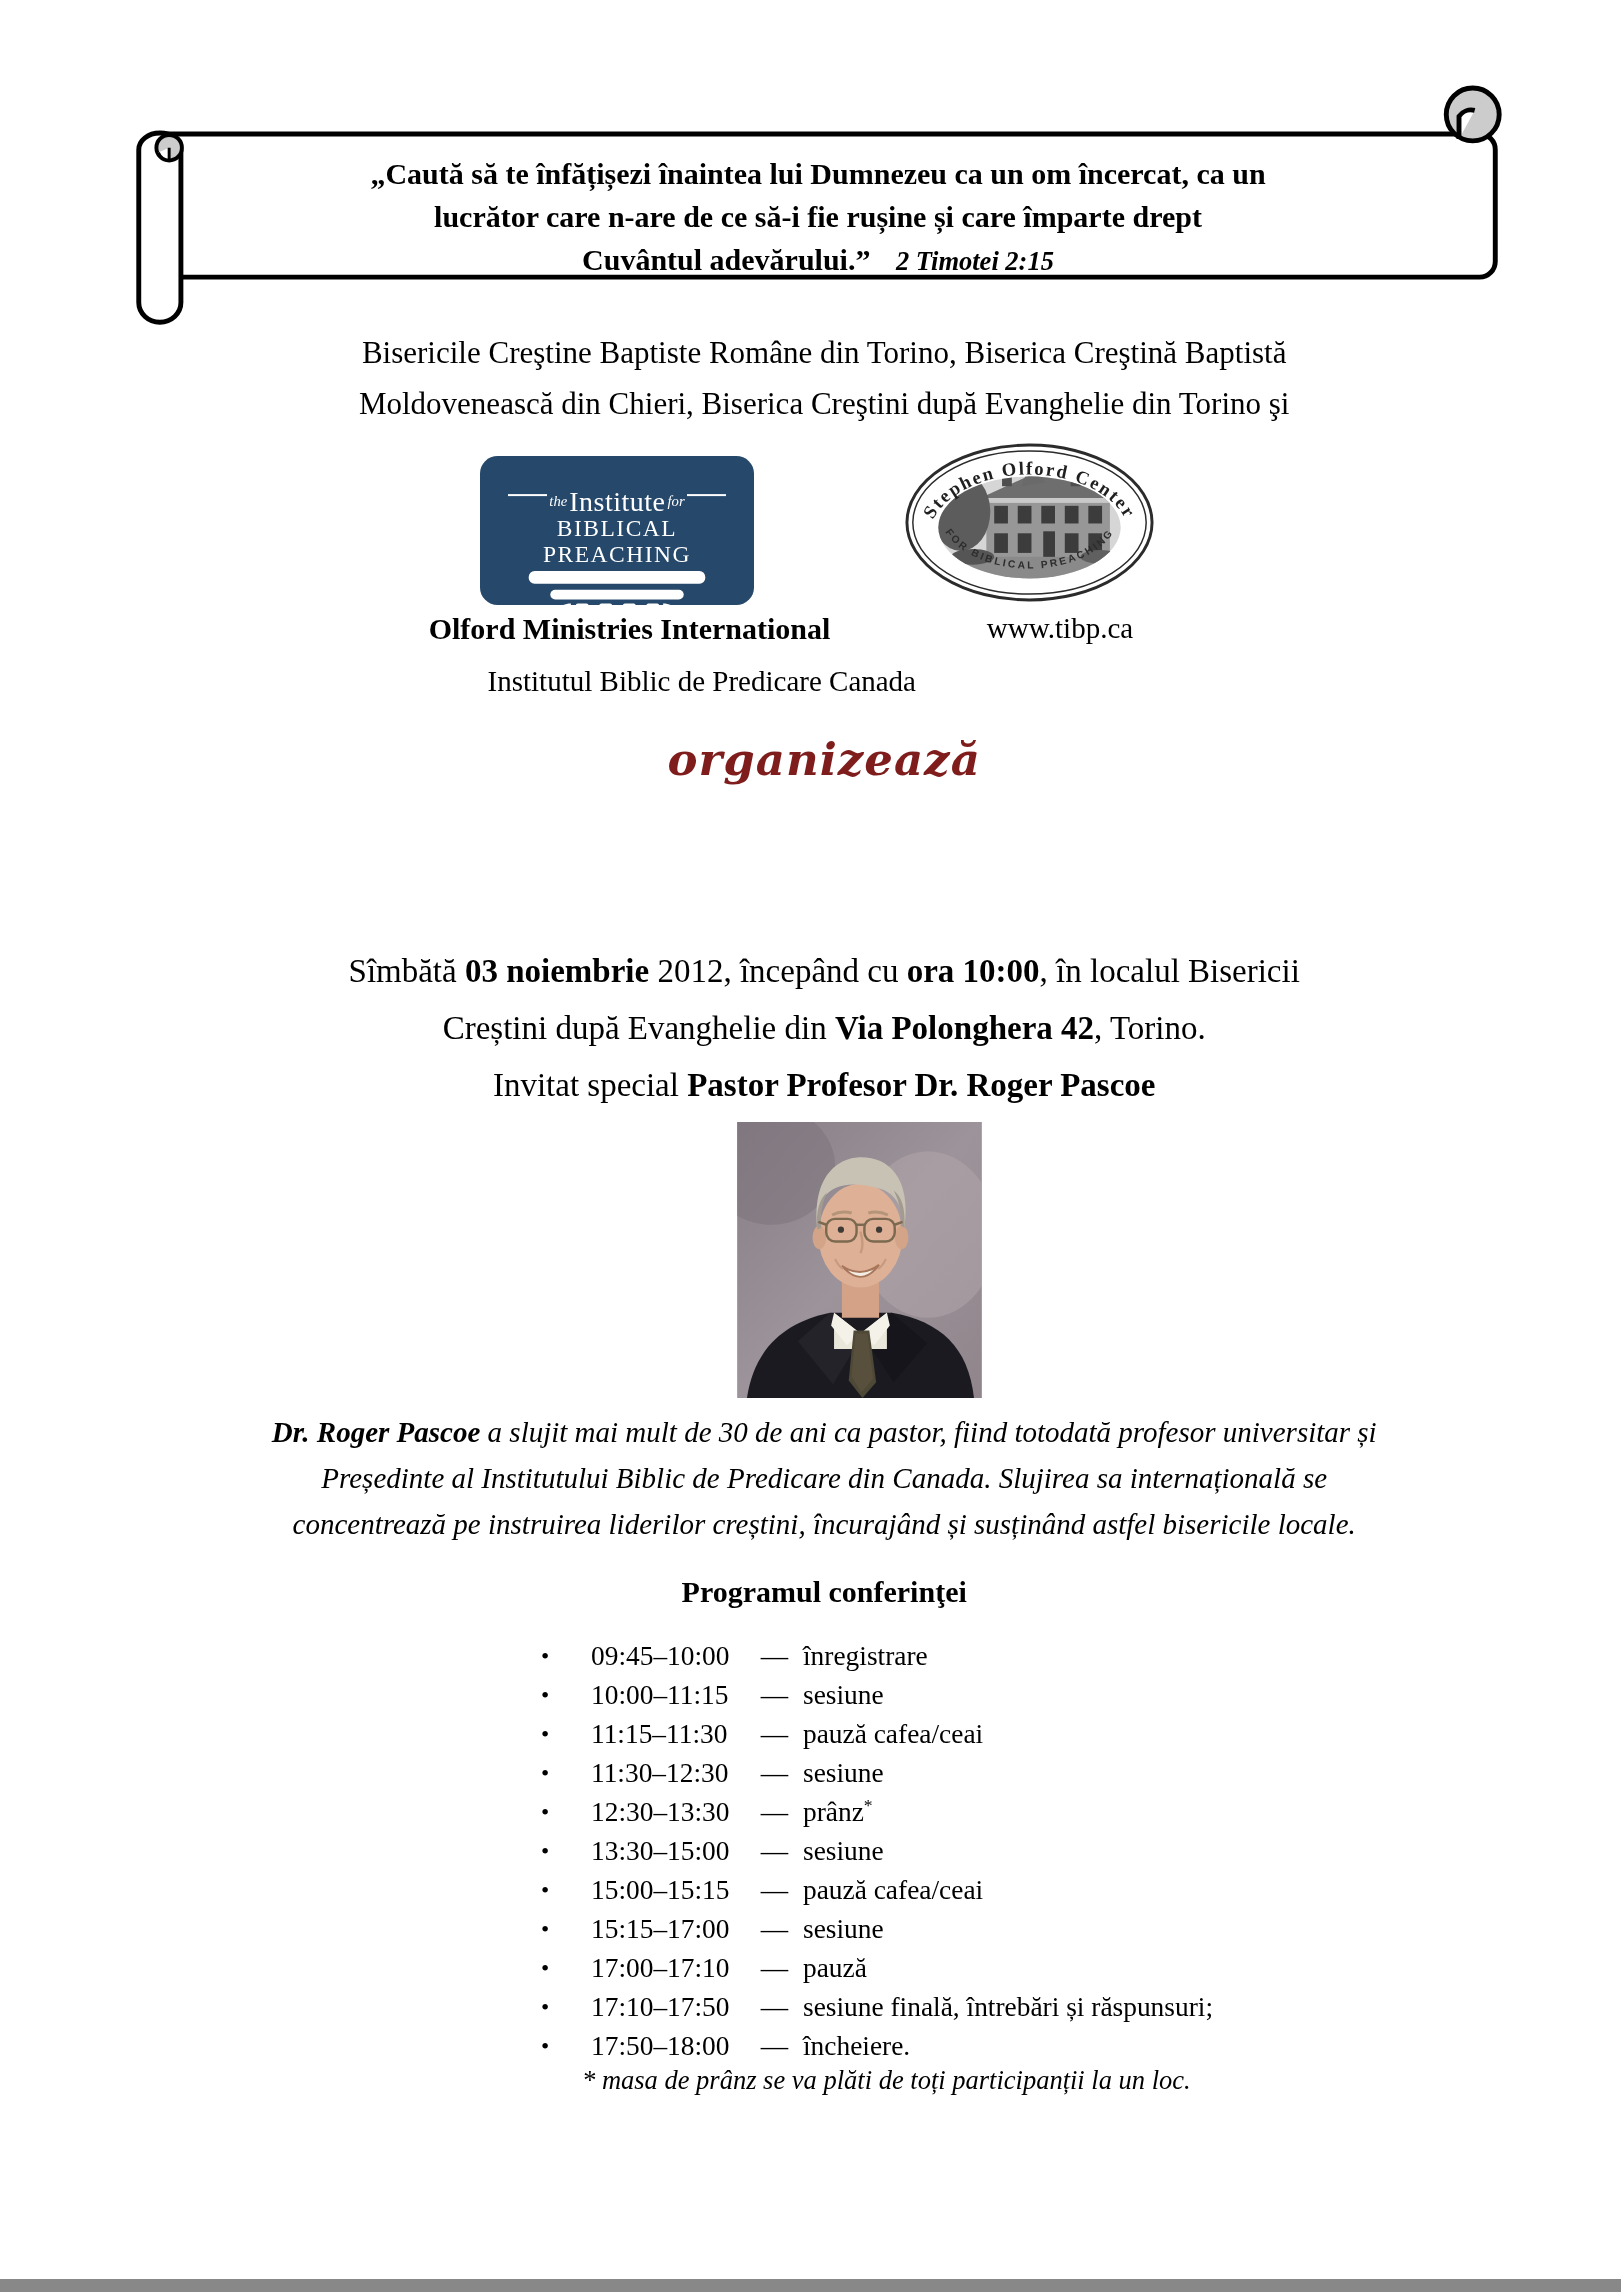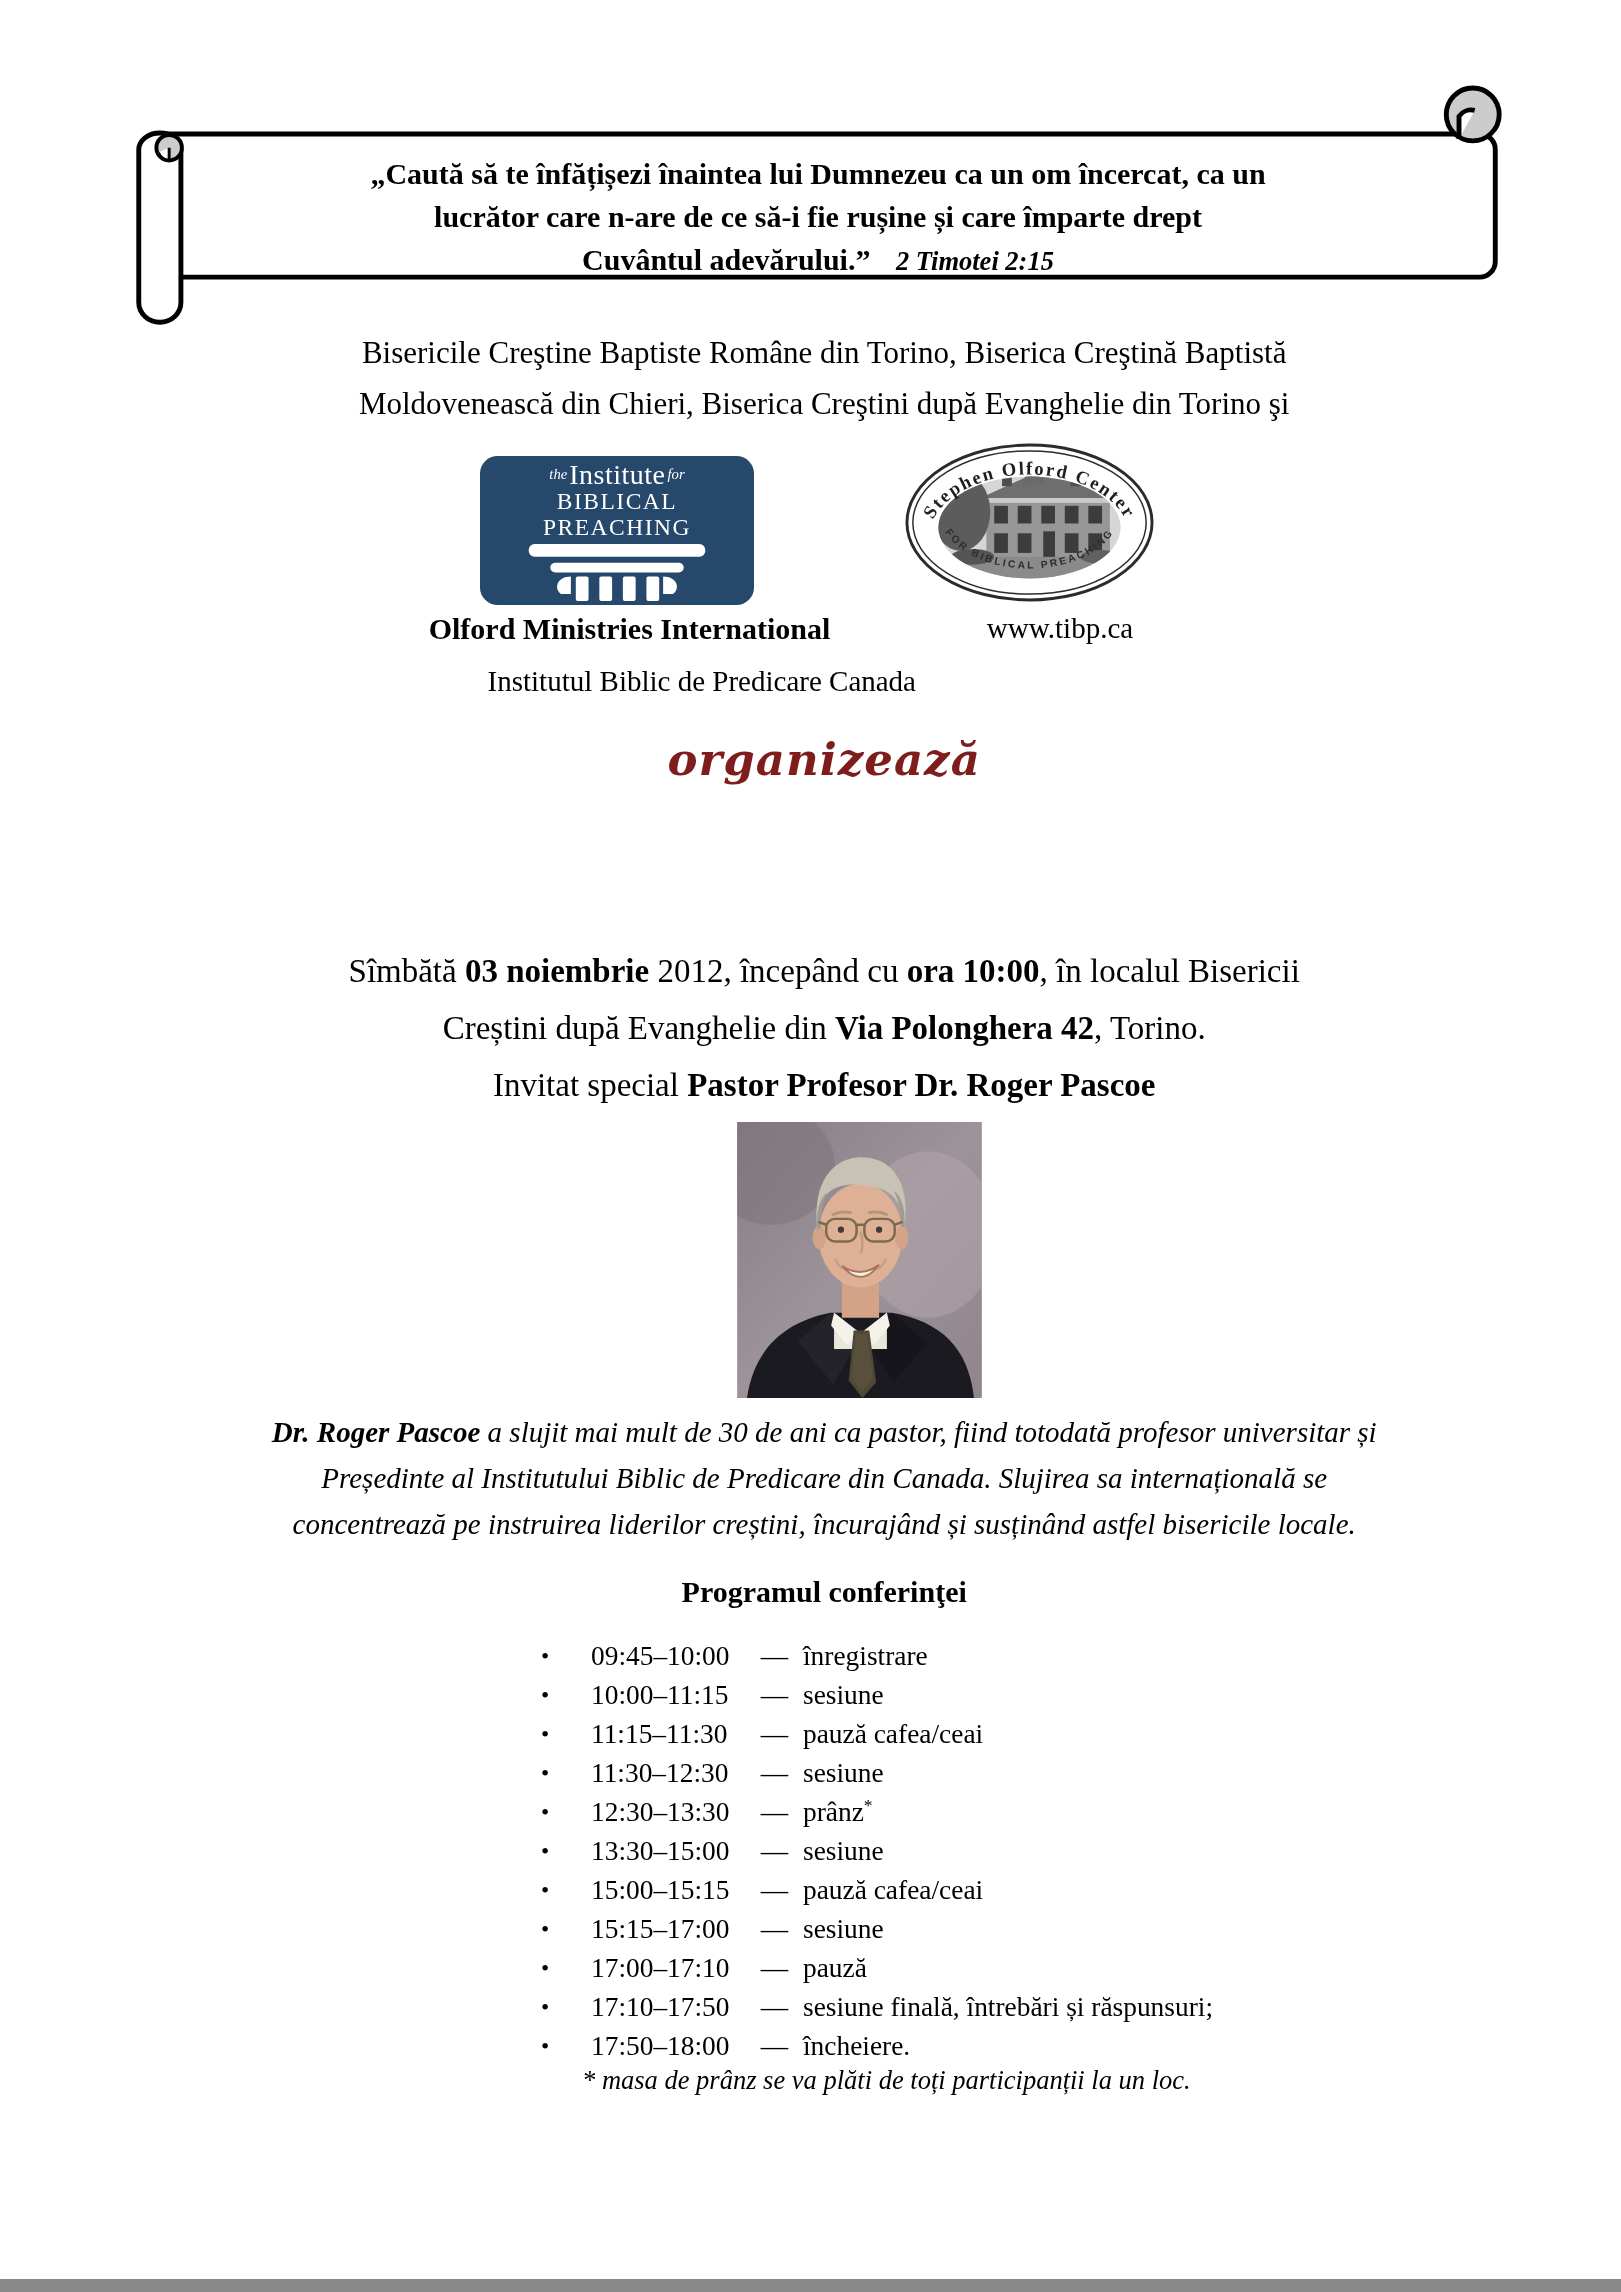--- a/index.html
+++ b/index.html
@@ -20,21 +20,21 @@
   .scroll-text .ref{font-weight:bold;font-style:italic;font-size:26.5px;margin-left:25.5px;}
 
   
   .churches{top:327px;font-size:31px;line-height:51px;}
 
   
   .ibp-logo{
     left:480px;top:456px;width:274px;height:149px;background:#26486b;border-radius:17.6px;
     color:#fff;text-align:center;overflow:hidden;
   }
-  .ibp-line1{display:flex;align-items:flex-start;justify-content:center;margin-top:4px;line-height:29px;}
+  .ibp-line1{display:flex;align-items:center;justify-content:center;margin-top:31px;line-height:29px;}
   .ibp-rule{width:39px;border-bottom:2px solid #fff;transform:translateY(-6.9px);}
   .ibp-the,.ibp-for{font-style:italic;font-size:14.7px;margin:0 2px;}
   .ibp-institute{font-size:28px;letter-spacing:0.5px;}
   .ibp-line2{font-size:23.5px;letter-spacing:1.5px;line-height:25.5px;}
   .ibp-column{margin-top:3.9px;}
 
   
   .olford-seal{left:904px;top:443px;width:251px;height:159px;}
 
   

